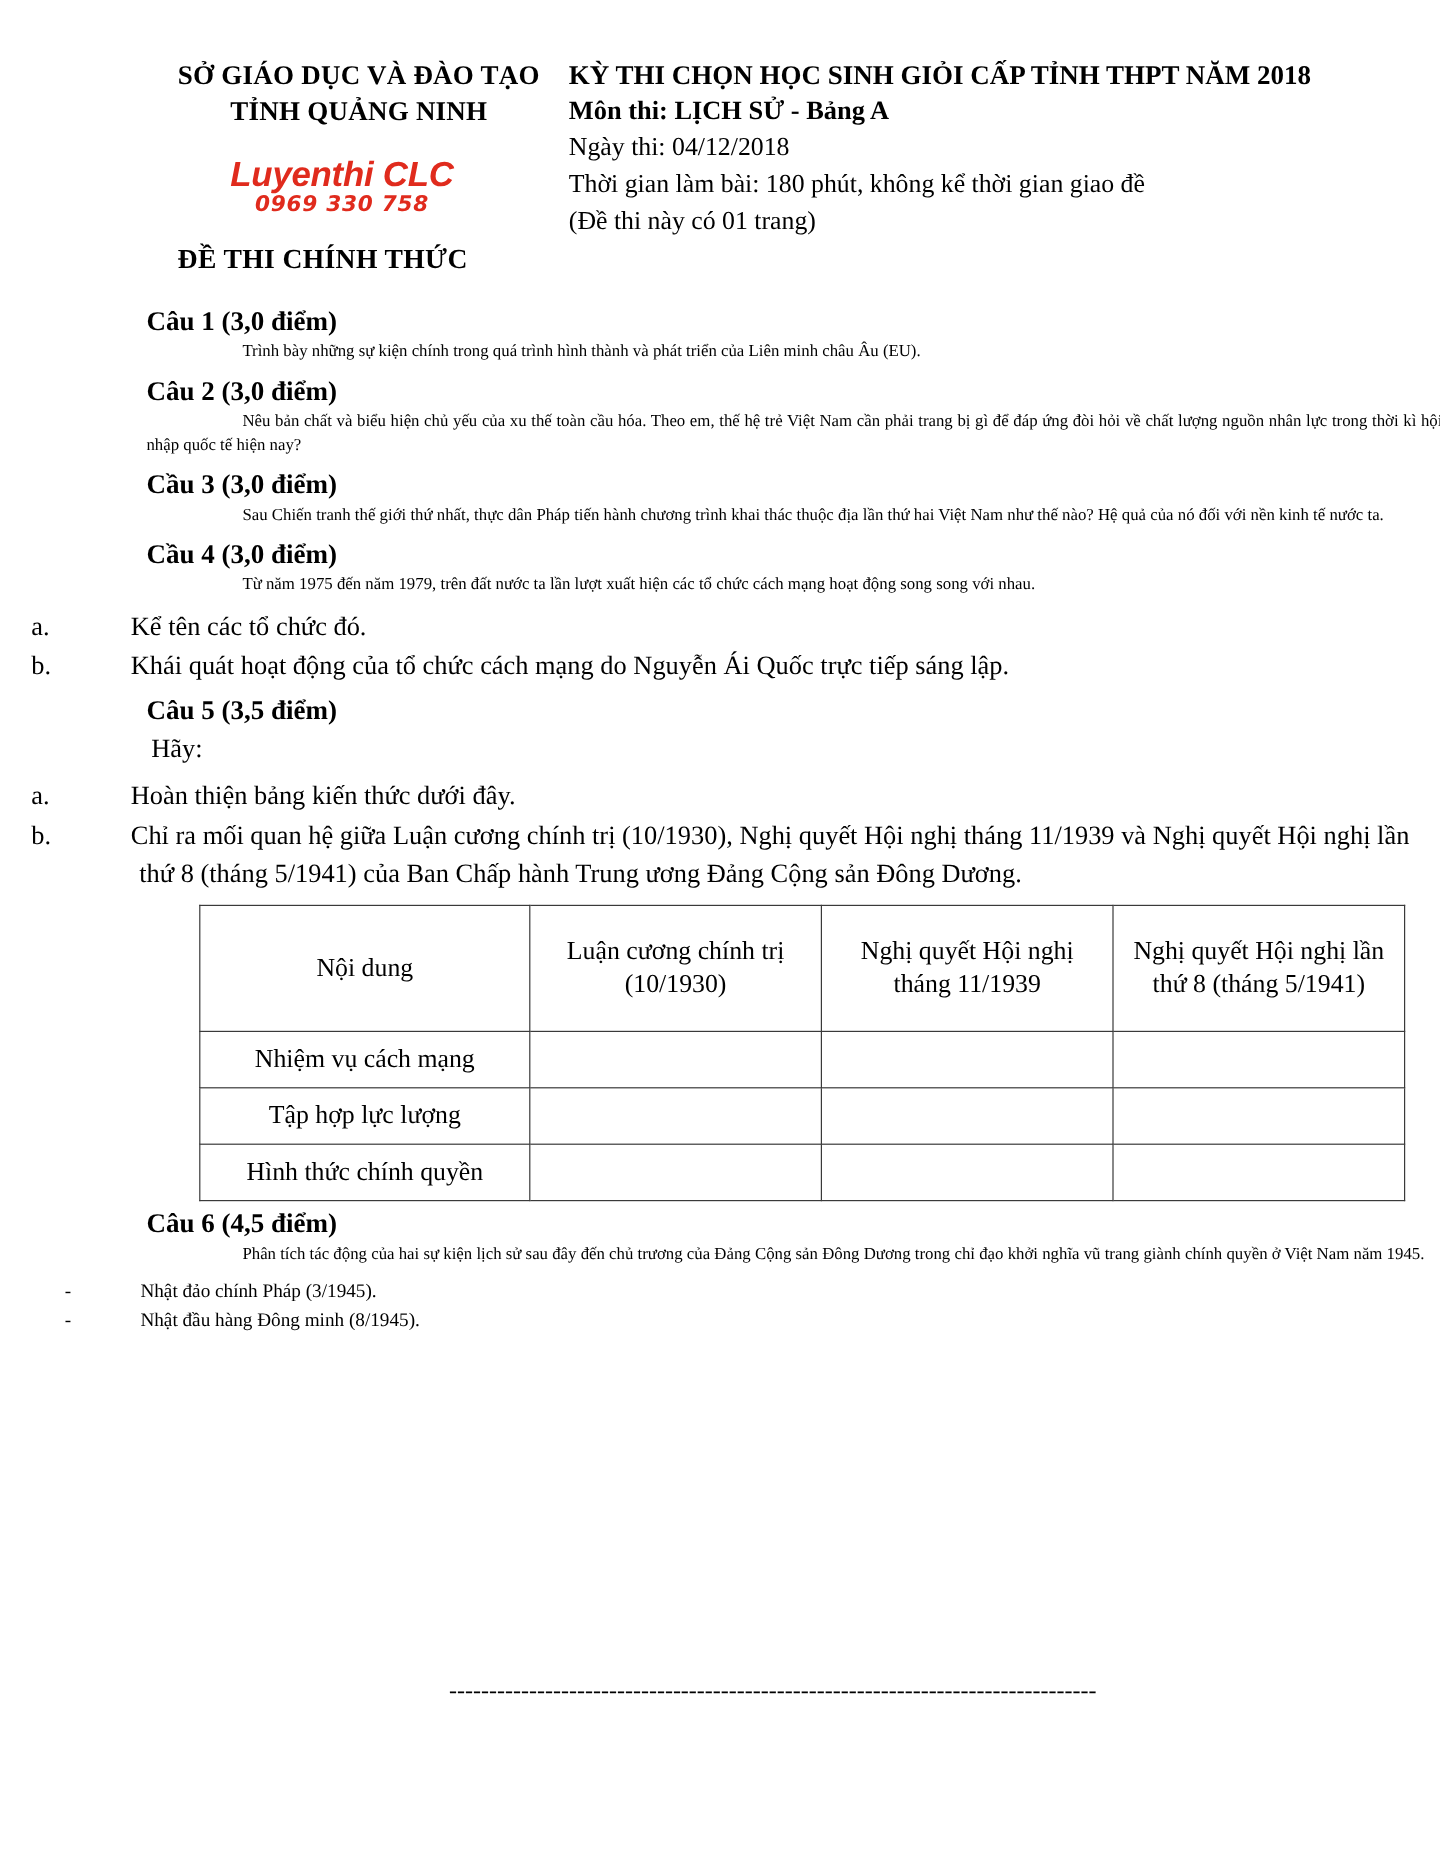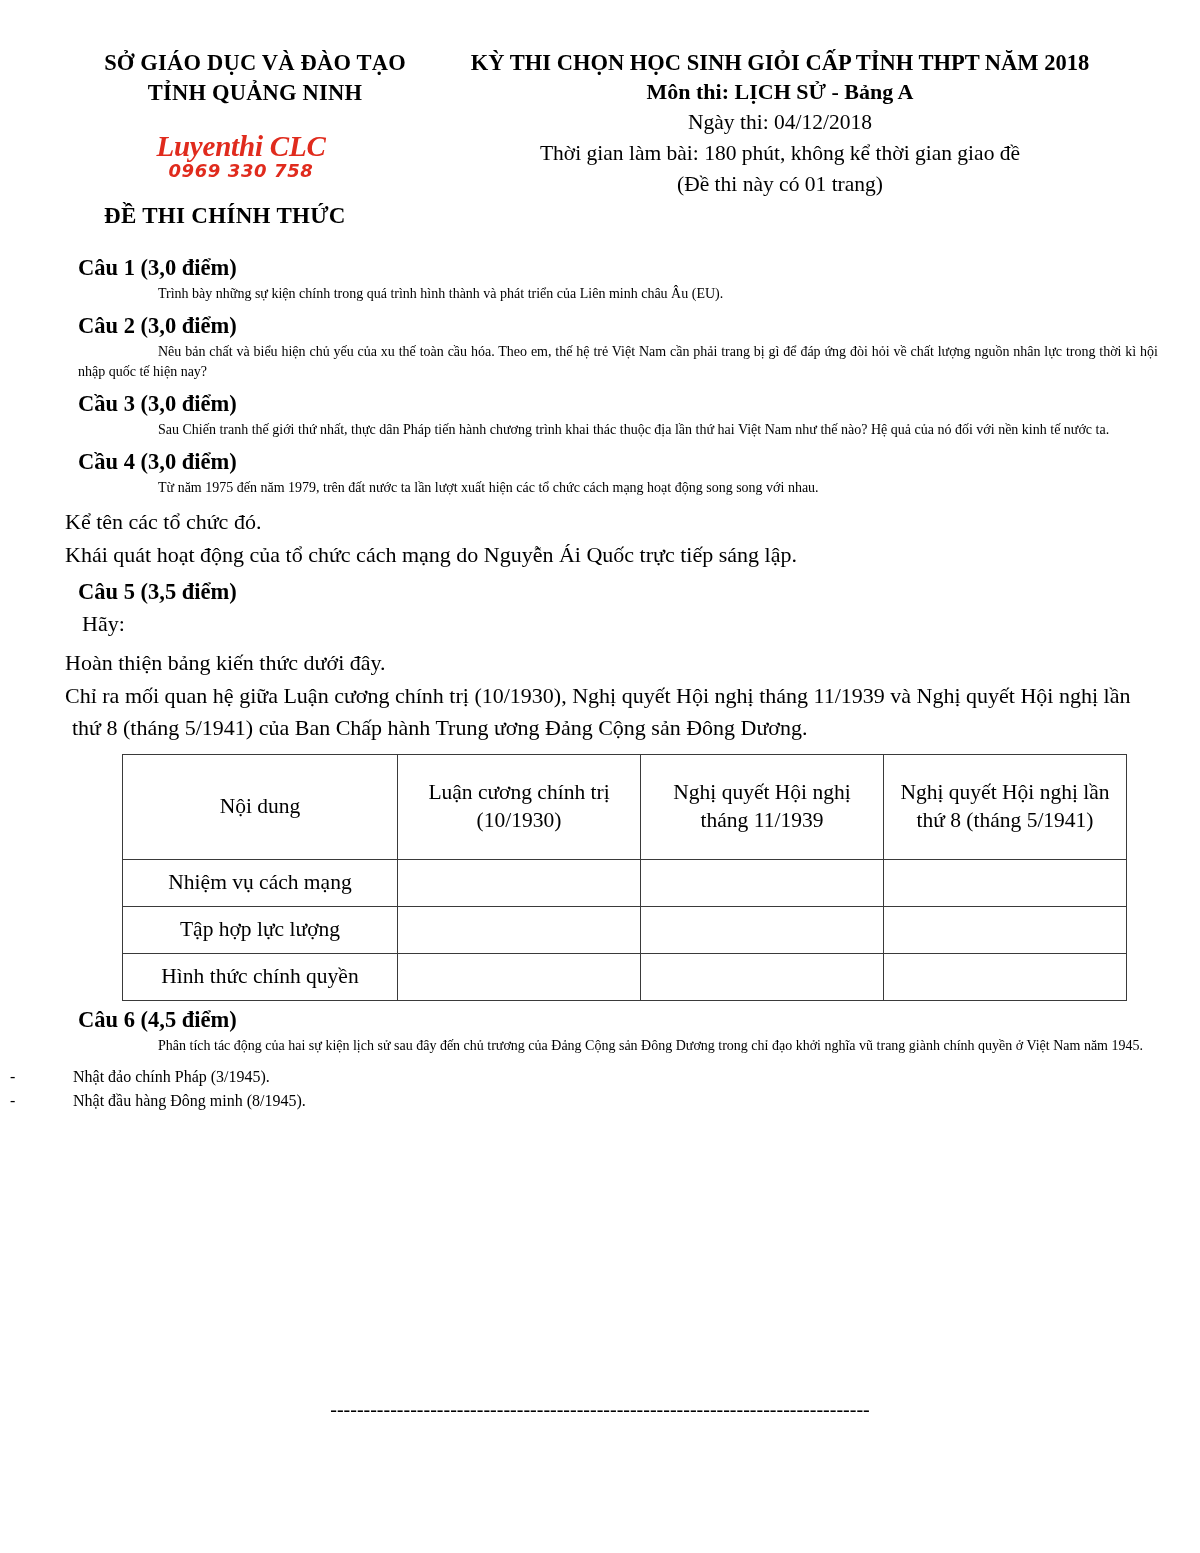--- a/index.html
+++ b/index.html
@@ -15,20 +15,21 @@
     color: #000000;
     overflow: hidden;
   }
 
   .page {
     position: relative;
     width: 976px;
     height: 1553px;
     box-sizing: border-box;
     padding: 0;
+    margin-left: 44px;
   }
 
   
   .header {
     position: relative;
     width: 1200px;
     height: 205px;
   }
 
   .hdr-left {
@@ -48,21 +49,21 @@
 
   .logo {
     position: absolute;
     left: 106px;
     top: 132px;
     width: 270px;
     text-align: center;
     line-height: 1;
   }
   .logo .logo-main {
-    font-family: Liberation Serif, serif;
+    font-family: Liberation Sans, sans-serif;
     font-style: italic;
     font-weight: bold;
     font-size: 29px;
     color: #e02b1d;
     letter-spacing: -0.2px;
     display: block;
   }
   .logo .logo-phone {
     font-family: "DejaVu Sans", sans-serif;
     font-style: italic;
@@ -81,21 +82,20 @@
     font-size: 23px;
     font-weight: bold;
     letter-spacing: .3px;
   }
 
   .hdr-right {
     position: absolute;
     left: 430px;
     top: 48px;
     width: 700px;
-    text-align: center;
   }
   .hdr-right .r1 {
     font-size: 22.5px;
     font-weight: bold;
     line-height: 1.3;
     white-space: nowrap;
   }
   .hdr-right .r2 {
     font-size: 22px;
     font-weight: bold;

